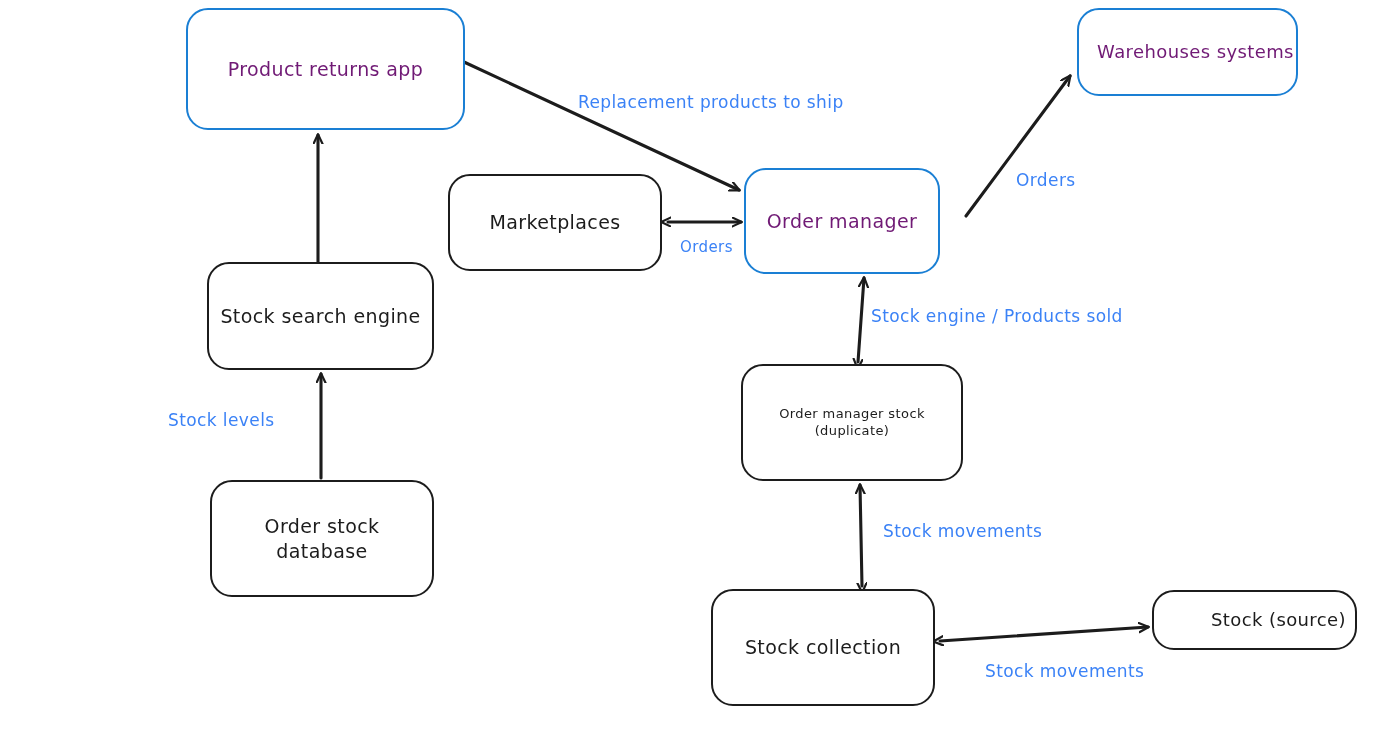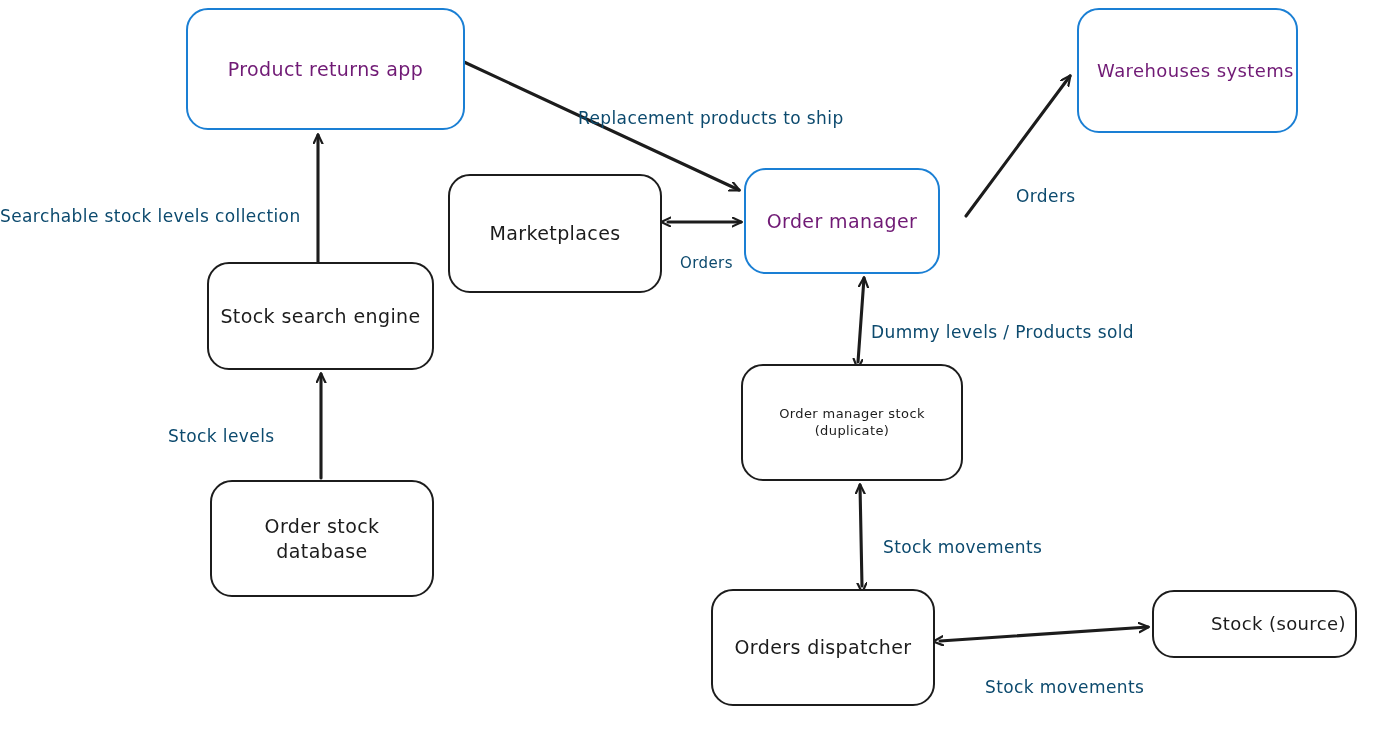--- a/index.html
+++ b/index.html
@@ -39,25 +39,24 @@
   .node.black {
     border: 2.6px solid #1c1c1c;
     color: #1c1c1c;
   }
   .node.blue {
     border: 2.8px solid #1a7fd4;
     color: #701a75;
   }
   .edge-label {
     position: absolute;
-    color: #0c4a6e;
+    color: #3b82f6;
     letter-spacing: 0.4px;
     white-space: nowrap;
     background: transparent;
-    margin-top: 16px;
   }
 </style>
 </head>
 <body>
 
 <div id="canvas">
 
   <svg class="layer" viewBox="0 0 1373 733">
     <defs>
       <marker id="arrow-end" markerWidth="13" markerHeight="13" refX="9.4" refY="5.2" orient="auto" markerUnits="userSpaceOnUse">
@@ -82,33 +81,32 @@
 
       <path d="M 858,362 L 864,278" marker-end="url(#arrow-end)" marker-start="url(#arrow-start)"></path>
 
       <path d="M 862,586 L 860,485" marker-end="url(#arrow-end)" marker-start="url(#arrow-start)"></path>
 
       <path d="M 940,641 L 1148,627" marker-end="url(#arrow-end)" marker-start="url(#arrow-start)"></path>
     </g>
   </svg>
 
   <div class="node blue" style="left: 186px; top: 8px; width: 279px; height: 122px; font-size: 19px;">Product returns app</div>
-  <div class="node blue" style="left: 1077px; top: 8px; width: 221px; height: 125px; font-size: 18px; padding-left: 16px;">Warehouses systems</div>
-  <div class="node black" style="left: 448px; top: 174px; width: 214px; height: 119px; font-size: 19px;">Marketplaces</div>
+  <div class="node blue" style="left: 1077px; top: 8px; width: 221px; height: 88px; font-size: 18px; padding-left: 16px;">Warehouses systems</div>
+  <div class="node black" style="left: 448px; top: 174px; width: 214px; height: 97px; font-size: 19px;">Marketplaces</div>
   <div class="node blue" style="left: 744px; top: 168px; width: 196px; height: 106px; font-size: 19px;">Order manager</div>
   <div class="node black" style="left: 207px; top: 262px; width: 227px; height: 108px; font-size: 19px;">Stock search engine</div>
   <div class="node black" style="left: 741px; top: 364px; width: 222px; height: 117px; font-size: 13px;">Order manager stock
 (duplicate)</div>
   <div class="node black" style="left: 210px; top: 480px; width: 224px; height: 117px; font-size: 19px;">Order stock
 database</div>
-  <div class="node black" style="left: 711px; top: 589px; width: 224px; height: 117px; font-size: 19px;">Orders dispatcher</div>
-  <div class="node black" style="left: 1152px; top: 590px; width: 205px; height: 68px; font-size: 18px; padding-left: 48px;">Stock (source)</div>
+  <div class="node black" style="left: 711px; top: 589px; width: 224px; height: 117px; font-size: 19px;">Stock collection</div>
+  <div class="node black" style="left: 1152px; top: 590px; width: 205px; height: 60px; font-size: 18px; padding-left: 48px;">Stock (source)</div>
 
   <div class="edge-label" style="left: 578px; top: 92px; font-size: 17px;">Replacement products to ship</div>
-  <div class="edge-label" style="left: 0px; top: 190px; font-size: 17px;">Searchable stock levels collection</div>
   <div class="edge-label" style="left: 168px; top: 410px; font-size: 17px;">Stock levels</div>
   <div class="edge-label" style="left: 680px; top: 238px; font-size: 15px;">Orders</div>
   <div class="edge-label" style="left: 1016px; top: 170px; font-size: 17px;">Orders</div>
-  <div class="edge-label" style="left: 871px; top: 306px; font-size: 17px;">Dummy levels / Products sold</div>
+  <div class="edge-label" style="left: 871px; top: 306px; font-size: 17px;">Stock engine / Products sold</div>
   <div class="edge-label" style="left: 883px; top: 521px; font-size: 17px;">Stock movements</div>
   <div class="edge-label" style="left: 985px; top: 661px; font-size: 17px;">Stock movements</div>
 
 </div>
 
 </body></html>

